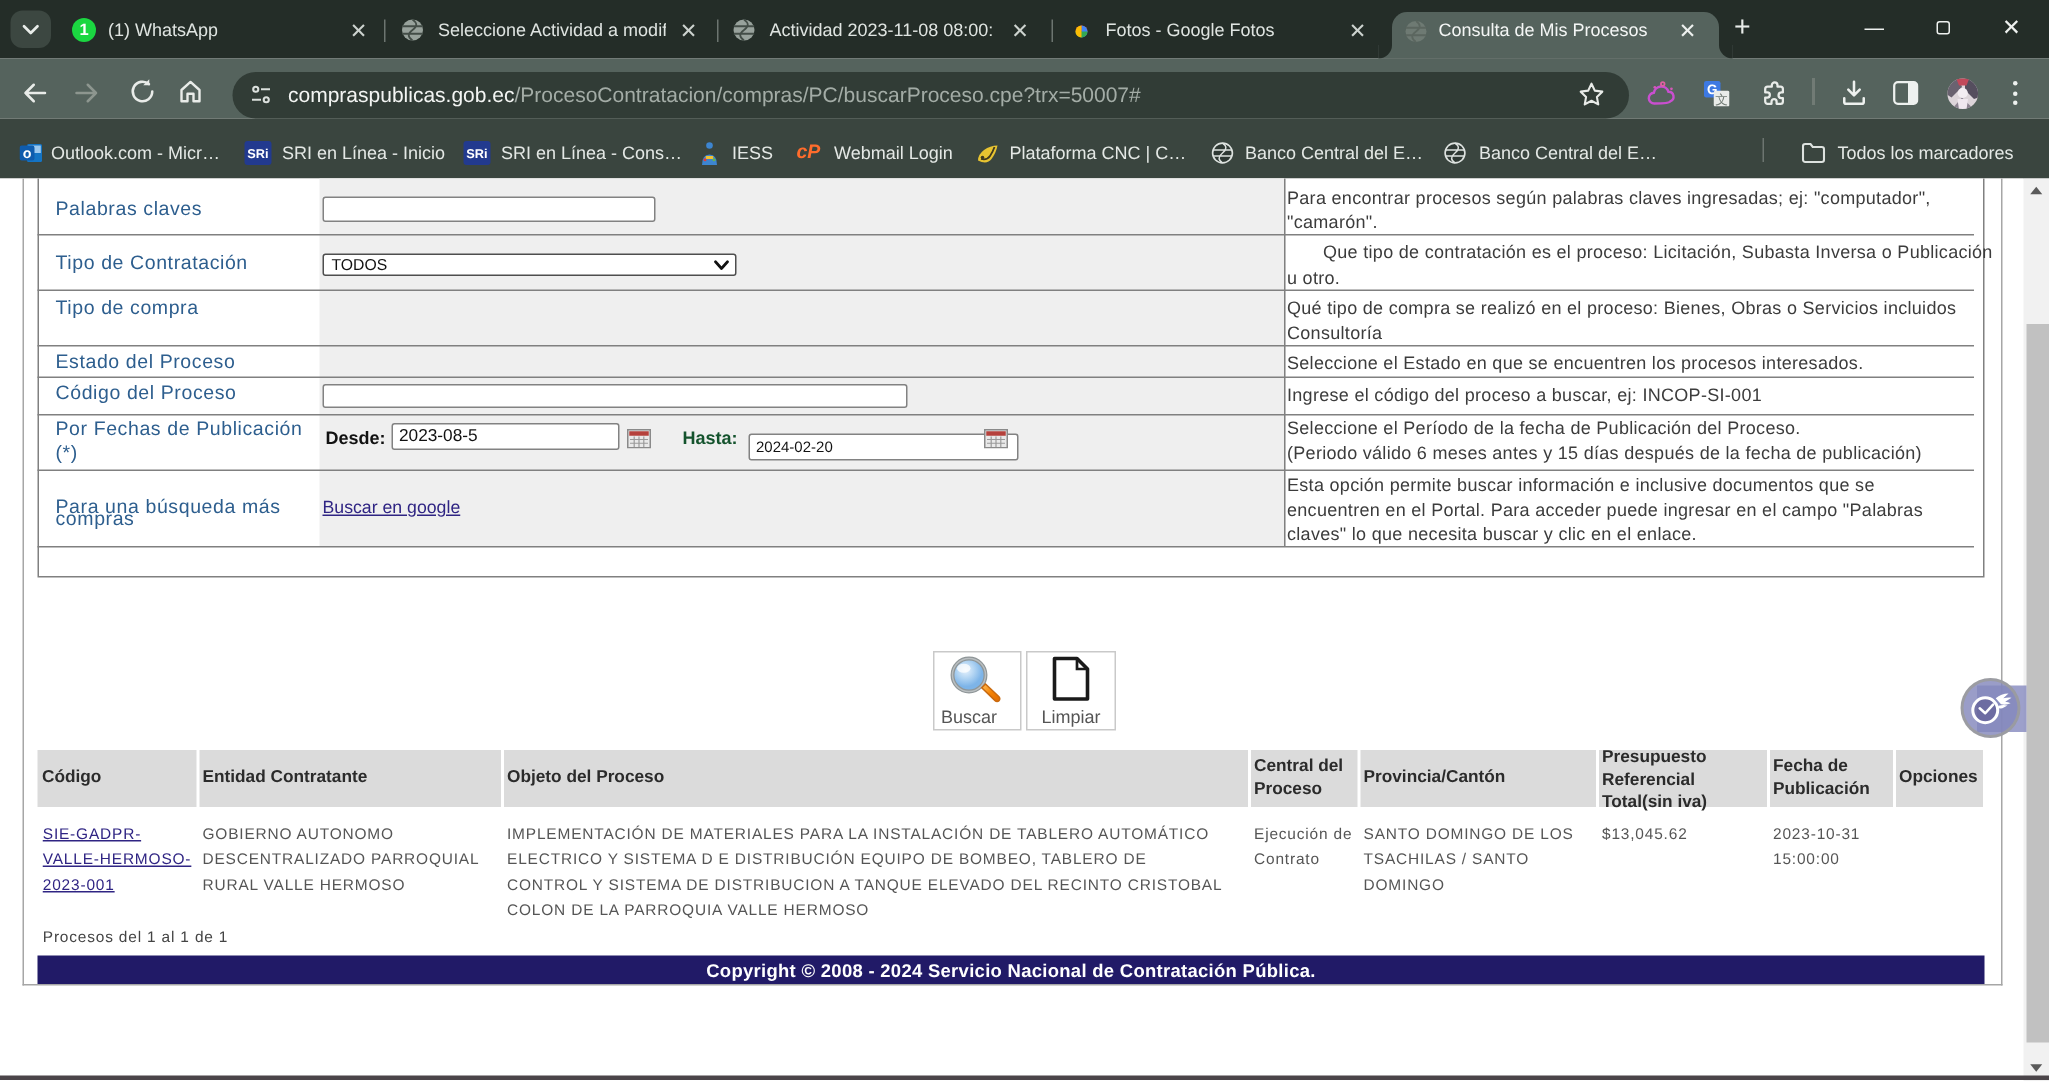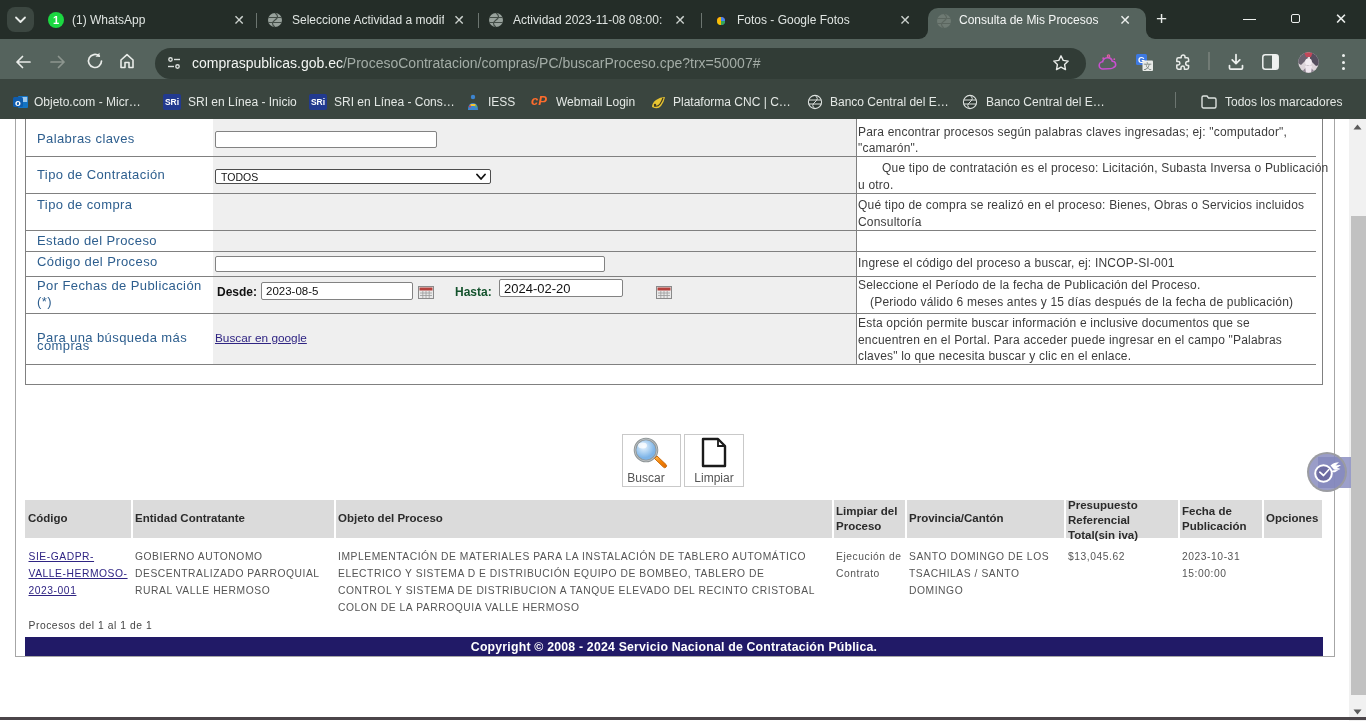--- a/index.html
+++ b/index.html
@@ -168,21 +168,21 @@
     <div class="abs" style="left:1341.5px;top:28px;width:3.4px;height:3.4px;border-radius:50%;background:#eef1ef;"></div>
   </div>
   <div id="bookmarks">
 
     <svg class="abs" style="left:13px;top:15px;" width="16" height="16" viewBox="0 0 16 16">
         <rect x="5" y="2" width="10" height="12" rx="1" fill="#1474c4"></rect>
         <rect x="5.8" y="3" width="8.4" height="5" fill="#9cc8ee"></rect>
         <rect x="0" y="3" width="10" height="10" rx="1.5" fill="#0f5cad"></rect>
         <text x="5" y="11.6" font-size="9.5" font-weight="bold" fill="#fff" text-anchor="middle" font-family="Liberation Sans">o</text>
       </svg>
-    <div class="bmtext" style="left:34px;">Objeto.com - Micr…</div>
+    <div class="bmtext" style="left:34px;">Outlook.com - Micr…</div>
 
     <div class="abs" style="left:163px;top:15px;width:18px;height:16px;background:#223a8f;border-radius:2px;color:#fff;font-size:8.5px;font-weight:bold;text-align:center;line-height:16px;">SRi</div>
     <div class="bmtext" style="left:188px;">SRI en Línea - Inicio</div>
 
     <div class="abs" style="left:309px;top:15px;width:18px;height:16px;background:#223a8f;border-radius:2px;color:#fff;font-size:8.5px;font-weight:bold;text-align:center;line-height:16px;">SRi</div>
     <div class="bmtext" style="left:334px;">SRI en Línea - Cons…</div>
 
     <svg class="abs" style="left:466px;top:15px;" width="14" height="16" viewBox="0 0 14 16">
         <circle cx="7" cy="3" r="2.2" fill="#3d85d0"></circle>
         <path d="M2 16 q0-7 5-7 q5 0 5 7 z" fill="#3d85d0"></path>
@@ -262,38 +262,39 @@
     <div class="abs" style="left:215px;top:137px;width:390px;height:16px;background:#fff;border:1px solid #828282;border-radius:2px;"></div>
 
     <div class="abs" style="left:217px;top:166px;font-size:12px;font-weight:bold;color:#111;">Desde:</div>
     <div class="abs" style="left:261px;top:163px;width:152px;height:18px;background:#fff;border:1px solid #828282;border-radius:2px;font-size:11.5px;color:#111;line-height:17px;padding-left:4px;">2023-08-5</div>
     <svg class="abs" style="left:418px;top:167px;" width="16" height="13" viewBox="0 0 16 13">
         <rect x="0.5" y="0.5" width="15" height="12" fill="#e9e9e9" stroke="#8a8a8a"></rect>
         <rect x="1.5" y="1.5" width="13" height="3" fill="#b5413c"></rect>
         <path d="M4.8 5 v7 M8 5 v7 M11.2 5 v7 M2 7 h12 M2 9.5 h12" stroke="#9a9a9a" stroke-width="0.8"></path>
       </svg>
     <div class="abs" style="left:455px;top:166px;font-size:12px;font-weight:bold;color:#14532d;">Hasta:</div>
-    <div class="abs" style="left:499px;top:160px;width:124px;height:18px;background:#fff;border:1px solid #828282;border-radius:2px;font-size:13px;color:#111;line-height:17px;padding-left:4px;">2024-02-20</div>
+    <div class="abs" style="left:499px;top:170px;width:180px;height:18px;background:#fff;border:1px solid #828282;border-radius:2px;font-size:10px;color:#111;line-height:17px;padding-left:4px;">2024-02-20</div>
     <svg class="abs" style="left:656px;top:167px;" width="16" height="13" viewBox="0 0 16 13">
         <rect x="0.5" y="0.5" width="15" height="12" fill="#e9e9e9" stroke="#8a8a8a"></rect>
         <rect x="1.5" y="1.5" width="13" height="3" fill="#b5413c"></rect>
         <path d="M4.8 5 v7 M8 5 v7 M11.2 5 v7 M2 7 h12 M2 9.5 h12" stroke="#9a9a9a" stroke-width="0.8"></path>
       </svg>
 
     <div class="abs" style="left:215px;top:212px;font-size:11.8px;color:#2f2483;text-decoration:underline;">Buscar en google</div>
 
     <div class="ht" style="left:858px;top:5.5px;">Para encontrar procesos según palabras claves ingresadas; ej: "computador",</div>
     <div class="ht" style="left:858px;top:22px;">"camarón".</div>
     <div class="ht" style="left:858px;top:42px;padding-left:24px;">Que tipo de contratación es el proceso: Licitación, Subasta Inversa o Publicación</div>
     <div class="ht" style="left:858px;top:58.5px;">u otro.</div>
     <div class="ht" style="left:858px;top:79px;">Qué tipo de compra se realizó en el proceso: Bienes, Obras o Servicios incluidos</div>
     <div class="ht" style="left:858px;top:95.5px;">Consultoría</div>
+    <div class="ht" style="left:858px;top:116px;">Seleccione el Estado en que se encuentren los procesos interesados.</div>
     <div class="ht" style="left:858px;top:136.5px;">Ingrese el código del proceso a buscar, ej: INCOP-SI-001</div>
     <div class="ht" style="left:858px;top:159px;text-align:right;">Seleccione el Período de la fecha de Publicación del Proceso.</div>
-    <div class="ht" style="left:858px;top:175.5px;margin-left:12px;">(Periodo válido 6 meses antes y 15 días después de la fecha de publicación)</div>
+    <div class="ht" style="left:858px;top:175.5px;">(Periodo válido 6 meses antes y 15 días después de la fecha de publicación)</div>
     <div class="ht" style="left:858px;top:197px;">Esta opción permite buscar información e inclusive documentos que se</div>
     <div class="ht" style="left:858px;top:213.5px;">encuentren en el Portal. Para acceder puede ingresar en el campo "Palabras</div>
     <div class="ht" style="left:858px;top:229.5px;">claves" lo que necesita buscar y clic en el enlace.</div>
 
     <div class="abs" style="left:622px;top:315px;width:59px;height:53px;border:1px solid #c9c9c9;"></div>
     <div class="abs" style="left:684px;top:315px;width:60px;height:53px;border:1px solid #c9c9c9;"></div>
     <svg class="abs" style="left:632px;top:318px;" width="38" height="34" viewBox="0 0 38 34">
       <defs>
           <radialGradient id="lens" cx="40%" cy="35%">
             <stop offset="0%" stop-color="#e8f3fd"></stop>
@@ -322,21 +323,21 @@
     <div class="cell" style="left:133px;top:381px;width:201px;height:38px;"></div>
     <div class="cell" style="left:336px;top:381px;width:496px;height:38px;"></div>
     <div class="cell" style="left:834px;top:381px;width:71px;height:38px;"></div>
     <div class="cell" style="left:907px;top:381px;width:157px;height:38px;"></div>
     <div class="cell" style="left:1066px;top:381px;width:112px;height:38px;"></div>
     <div class="cell" style="left:1180px;top:381px;width:82px;height:38px;"></div>
     <div class="cell" style="left:1264px;top:381px;width:58px;height:38px;"></div>
     <div class="hdr" style="left:28px;top:393px;">Código</div>
     <div class="hdr" style="left:135px;top:393px;">Entidad Contratante</div>
     <div class="hdr" style="left:338px;top:393px;">Objeto del Proceso</div>
-    <div class="hdr" style="left:836px;top:385.5px;">Limpiar del</div>
+    <div class="hdr" style="left:836px;top:385.5px;">Central del</div>
     <div class="hdr" style="left:836px;top:401px;">Proceso</div>
     <div class="hdr" style="left:909px;top:393px;">Provincia/Cantón</div>
     <div class="hdr" style="left:1068px;top:380px;">Presupuesto</div>
     <div class="hdr" style="left:1068px;top:395px;">Referencial</div>
     <div class="hdr" style="left:1068px;top:410px;">Total(sin iva)</div>
     <div class="hdr" style="left:1182px;top:385.5px;">Fecha de</div>
     <div class="hdr" style="left:1182px;top:401px;">Publicación</div>
     <div class="hdr" style="left:1266px;top:393px;">Opciones</div>
 
     <div class="lnk" style="left:28.5px;top:432px;">SIE-GADPR-</div>

